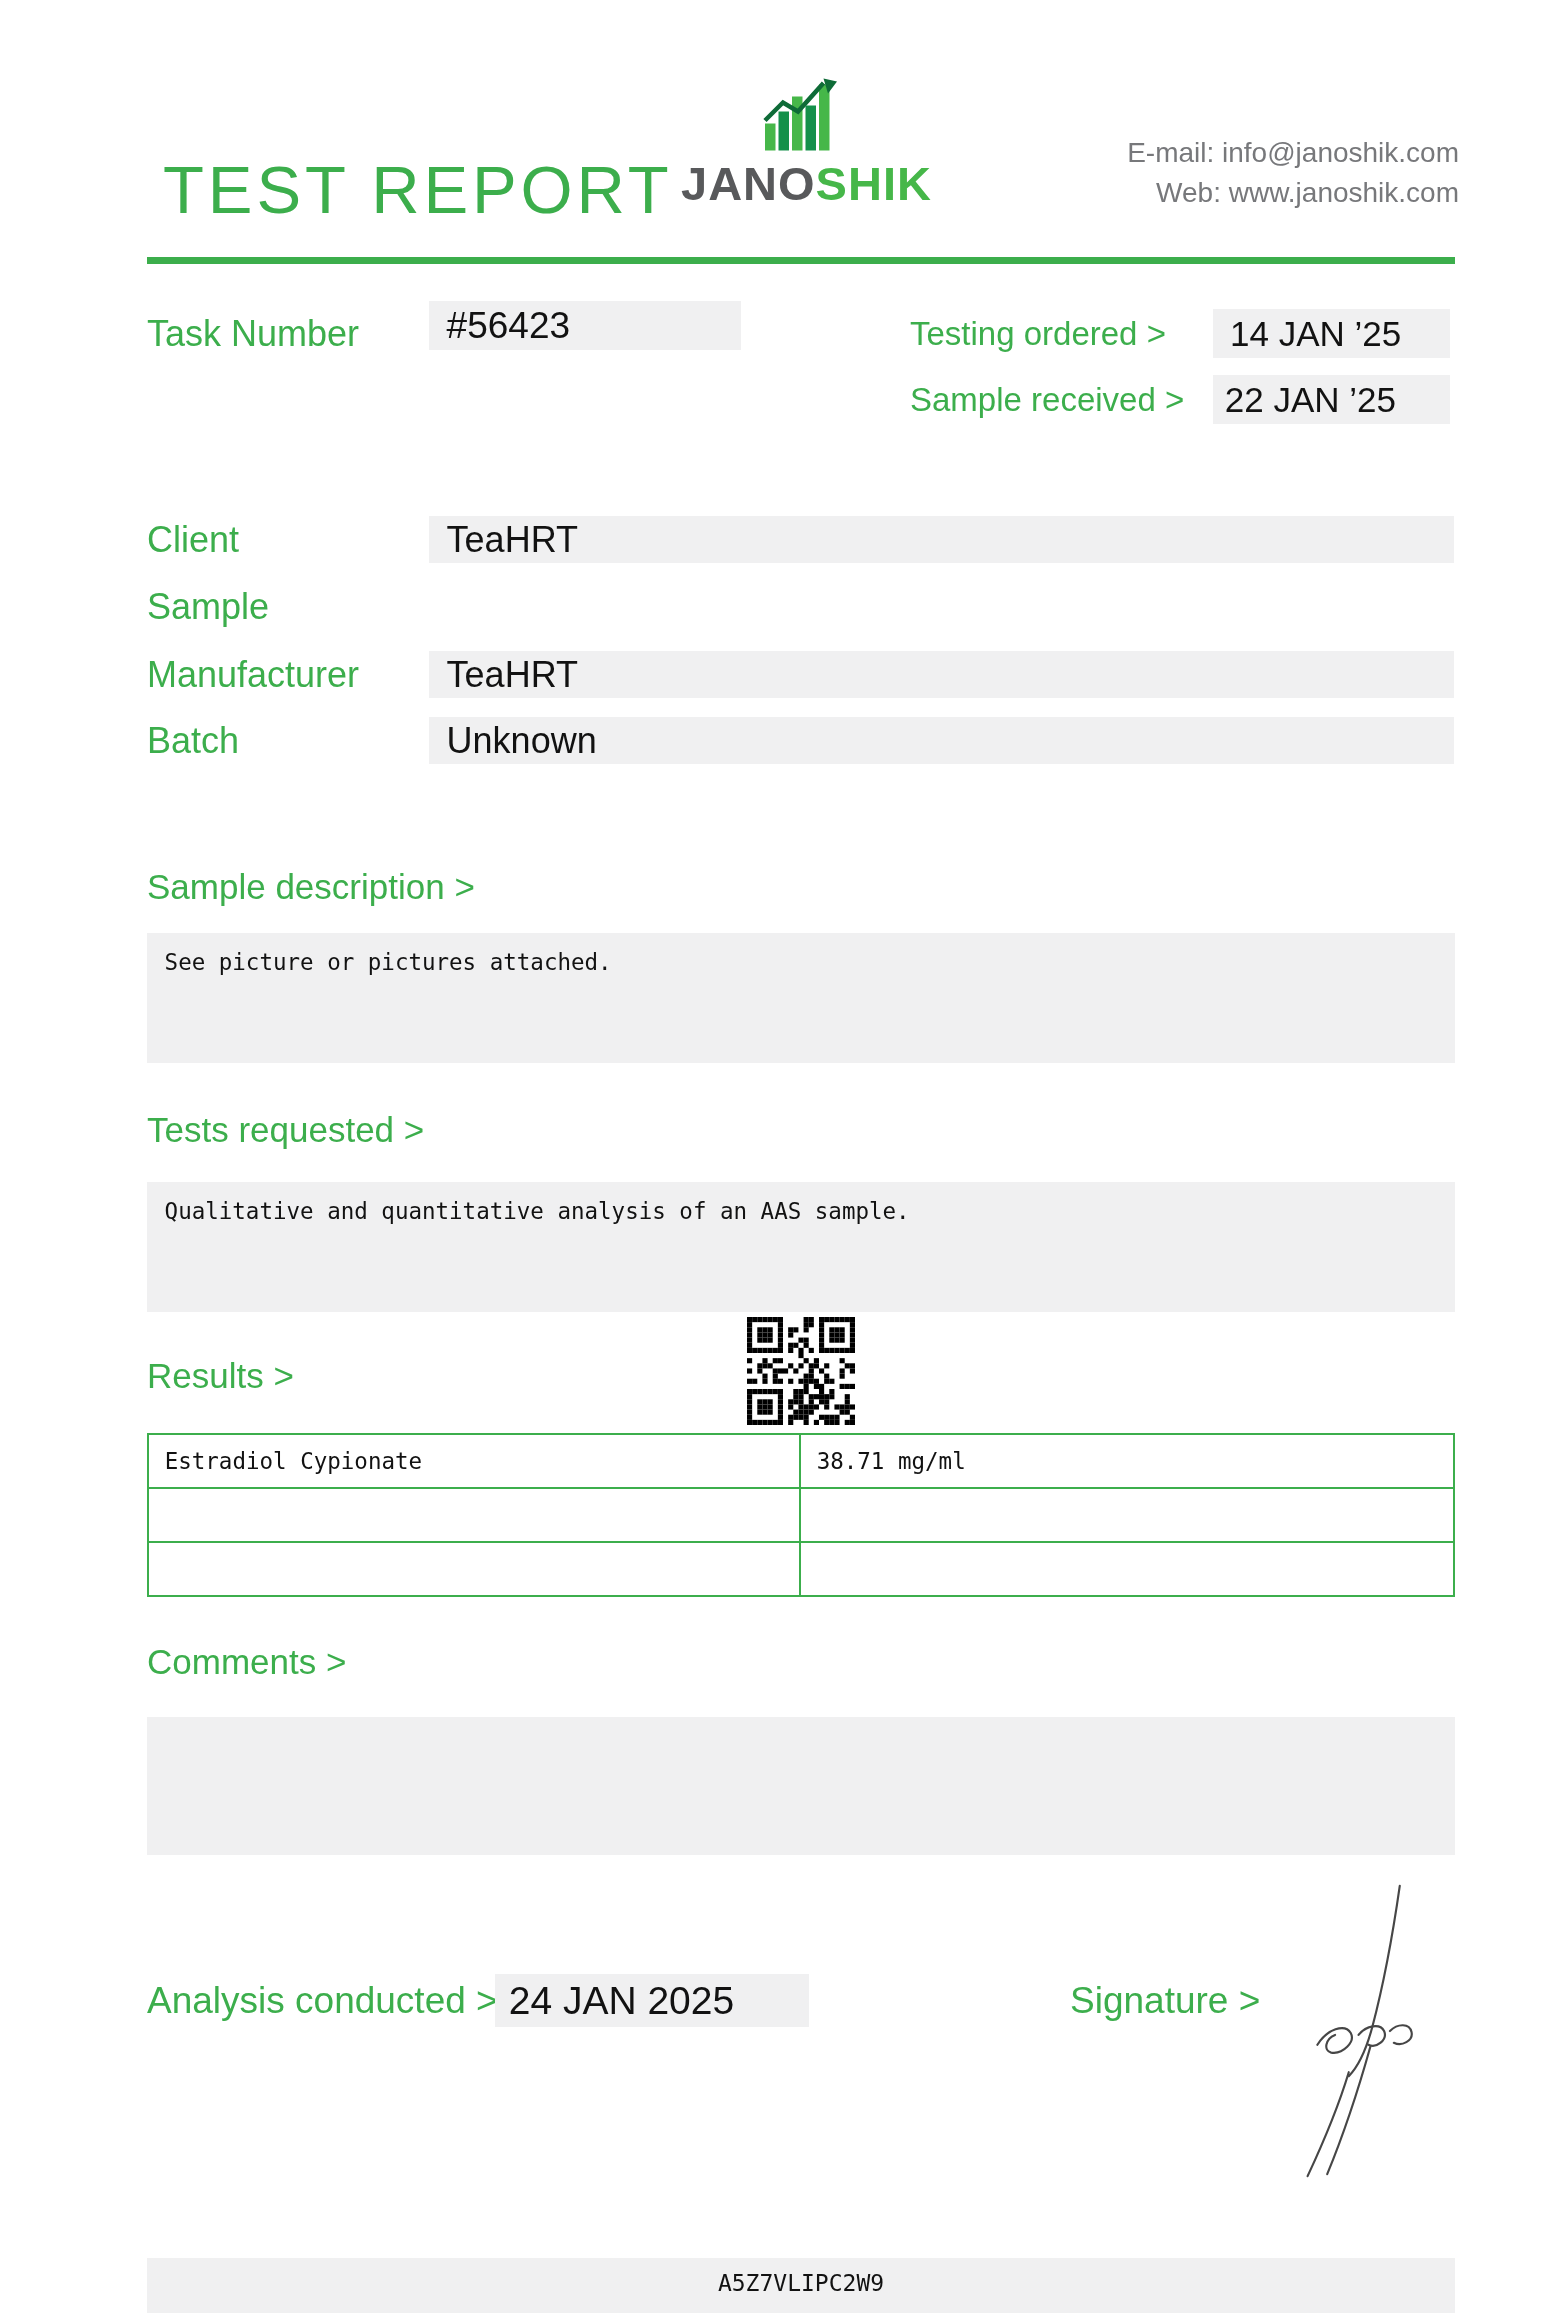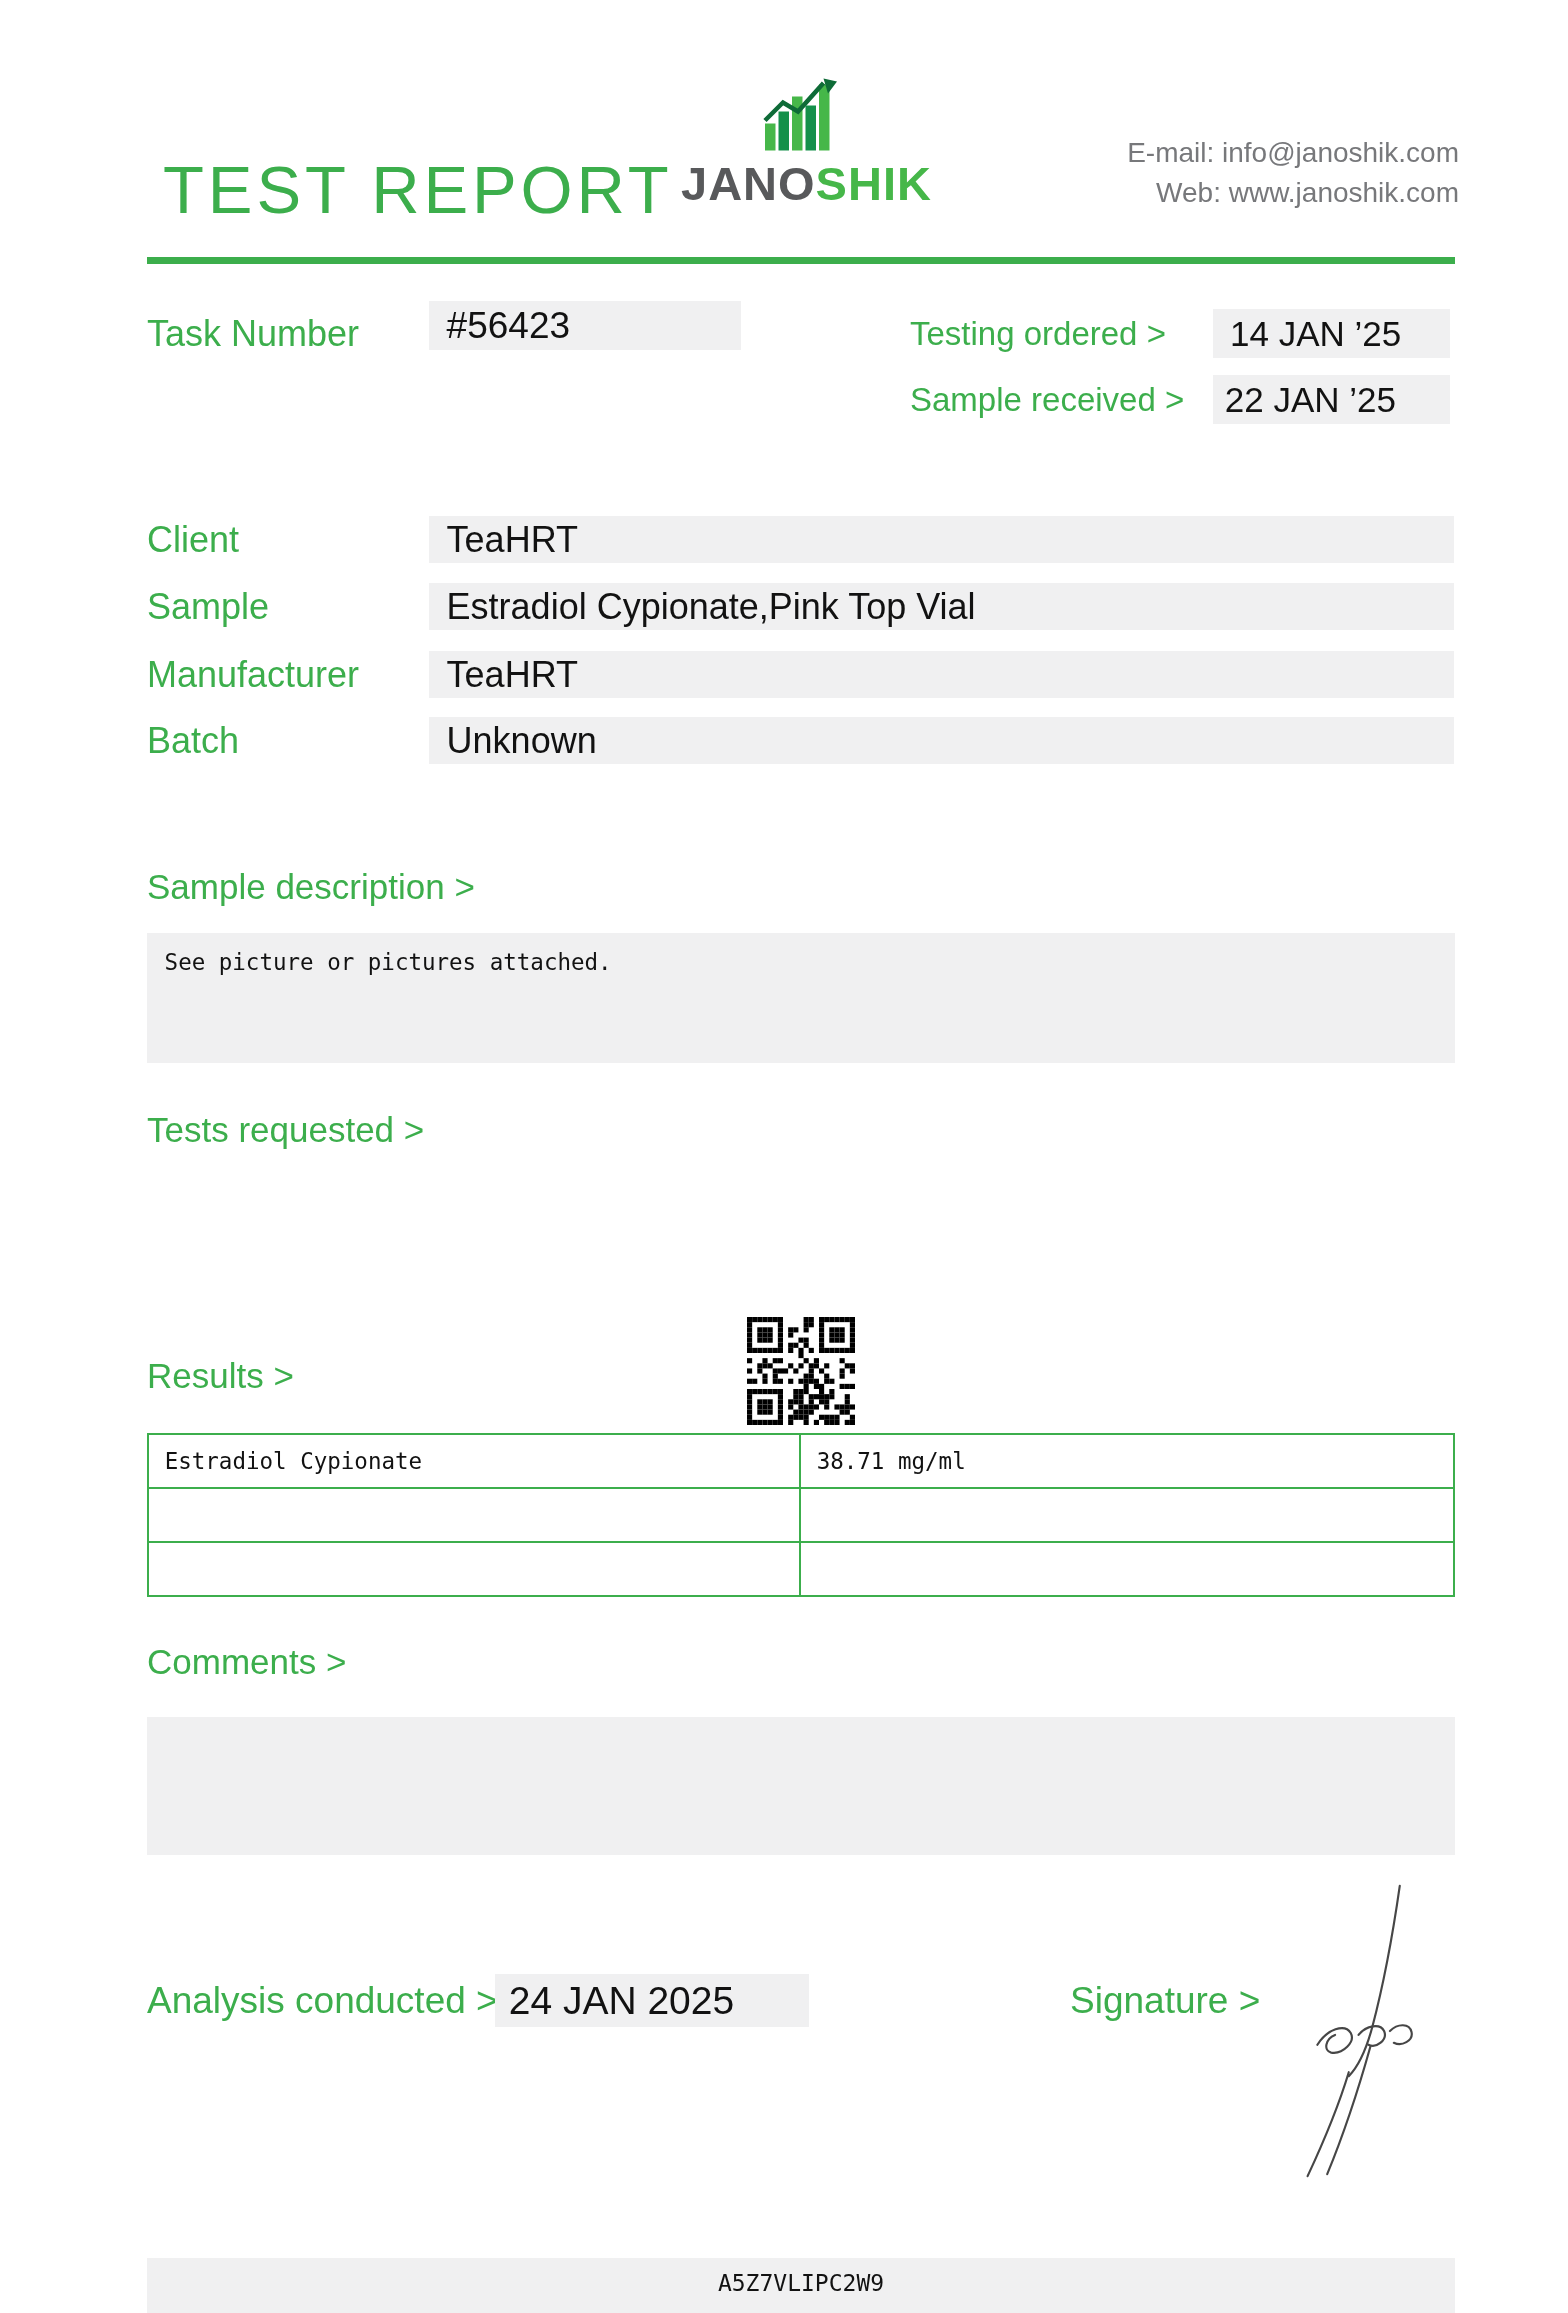--- a/index.html
+++ b/index.html
@@ -93,32 +93,32 @@
   <div class="glabel" style="left:910px;top:309px;line-height:49px;font-size:33px;">Testing ordered &gt;</div>
   <div class="field" style="left:1213px;top:309px;width:237px;height:49px;font-size:35px;padding-left:17px;">14 JAN ’25</div>
 
   <div class="glabel" style="left:910px;top:375px;line-height:49px;font-size:33px;">Sample received &gt;</div>
   <div class="field" style="left:1213px;top:375px;width:237px;height:49px;font-size:35px;padding-left:11.8px;">22 JAN ’25</div>
 
   <div class="glabel" style="left:147px;top:516px;line-height:47px;font-size:36px;">Client</div>
   <div class="field" style="left:429px;top:516px;width:1025px;height:47px;">TeaHRT</div>
 
   <div class="glabel" style="left:147px;top:583px;line-height:47px;font-size:36px;">Sample</div>
-  <div class="field" style="left:429px;top:583px;width:1025px;height:47px;">Estradiol Cypionate,Pink Top Vial</div>
 
   <div class="glabel" style="left:147px;top:651px;line-height:47px;font-size:36px;">Manufacturer</div>
   <div class="field" style="left:429px;top:651px;width:1025px;height:47px;">TeaHRT</div>
 
   <div class="glabel" style="left:147px;top:717px;line-height:47px;font-size:36px;">Batch</div>
   <div class="field" style="left:429px;top:717px;width:1025px;height:47px;">Unknown</div>
 
   <div class="glabel" style="left:147px;top:867px;">Sample description &gt;</div>
   <div class="gbox" style="left:147px;top:933px;width:1308px;height:130px;">See picture or pictures attached.</div>
 
   <div class="glabel" style="left:147px;top:1110px;">Tests requested &gt;</div>
+  <div class="gbox" style="left:147px;top:1182px;width:1308px;height:130px;">Qualitative and quantitative analysis of an AAS sample.</div>
 
   <svg id="qr" class="qr" width="108" height="108" viewBox="0 0 105 105" fill="#000000">
       <rect x="0" y="0" width="5" height="5"></rect>
       <rect x="5" y="0" width="5" height="5"></rect>
       <rect x="10" y="0" width="5" height="5"></rect>
       <rect x="15" y="0" width="5" height="5"></rect>
       <rect x="20" y="0" width="5" height="5"></rect>
       <rect x="25" y="0" width="5" height="5"></rect>
       <rect x="30" y="0" width="5" height="5"></rect>
       <rect x="55" y="0" width="5" height="5"></rect>

